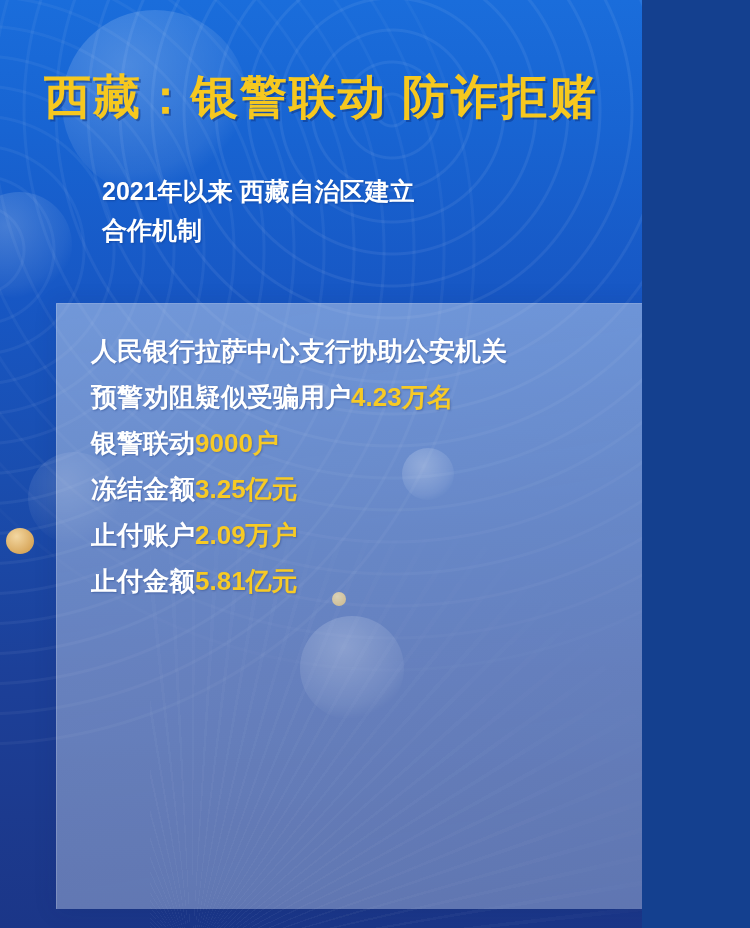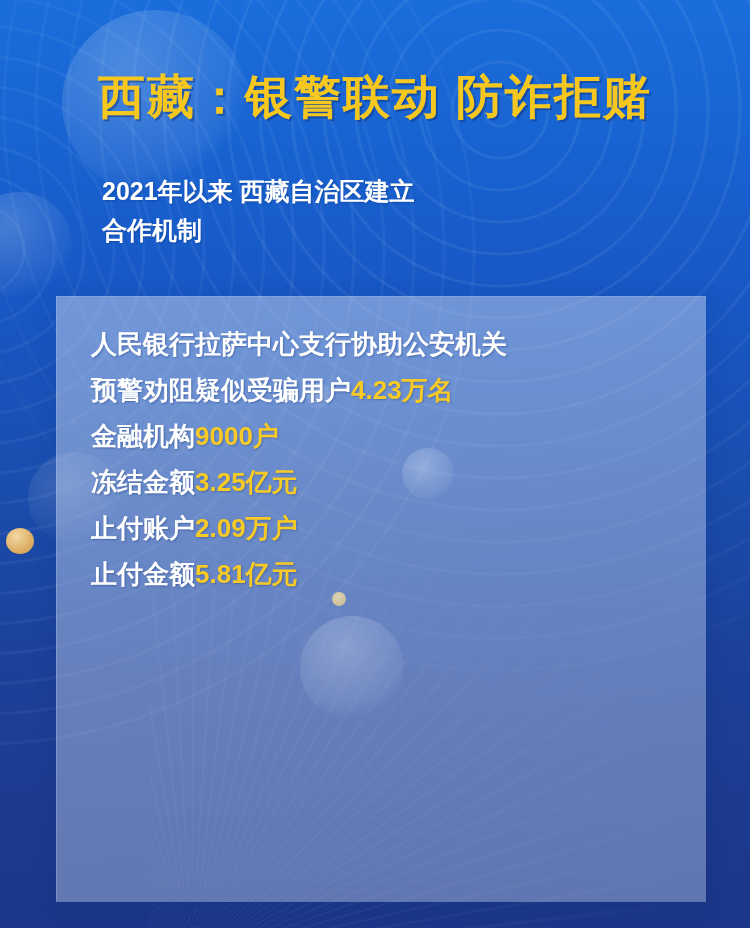--- a/index.html
+++ b/index.html
@@ -3,30 +3,31 @@
 <meta charset="utf-8">
 <style>
   html,body{margin:0;padding:0;}
   body{
     width:750px;height:928px;
     background:#14408f;
     font-family:"Liberation Sans","DejaVu Sans",sans-serif;
     overflow:hidden;
   }
   #poster{
-    position:relative;width:750px;height:928px;overflow:hidden;
+    position:relative;width:614px;height:928px;overflow:hidden;
     background:
       linear-gradient(180deg,
         #1a6ddb 0%,
         #1864d2 14%,
         #1757c4 32%,
         #1a4dae 52%,
         #1c4099 72%,
         #1c3a8e 88%,
         #1b3688 100%);
+    padding-left: 28px;
   }
   
   .bg-layer{position:absolute;inset:0;pointer-events:none;}
   .rings{position:absolute;top:-470px;right:-330px;width:1160px;height:1160px;
     border-radius:50%;
     background:
       repeating-radial-gradient(circle at 50% 50%,
         rgba(255,255,255,0.00) 0px,
         rgba(255,255,255,0.00) 14px,
         rgba(255,255,255,0.085) 15px,
@@ -88,21 +89,21 @@
   .subtitle{
     position:absolute;left:74px;top:172px;width:620px;
     color:#ffffff;font-size:25px;font-weight:700;line-height:39px;
     text-shadow:1px 1px 2px rgba(10,40,110,.35);
     margin-left:28px;
   }
   .subtitle .l2{margin-left:-8px;}
 
   
   .panel{
-    position:absolute;left:56px;top:296px;width:649px;height:605px;
+    position:absolute;left:56px;top:303px;width:649px;height:605px;
     background:linear-gradient(170deg,
         rgba(203,216,238,0.50) 0%,
         rgba(190,205,234,0.47) 40%,
         rgba(178,194,226,0.45) 100%);
     border-top:1px solid rgba(255,255,255,.22);
     border-left:1px solid rgba(255,255,255,.18);
     box-shadow:0 2px 22px rgba(8,32,92,.12);
   }
   .panel-inner{position:absolute;inset:0;overflow:hidden;}
 
@@ -138,21 +139,21 @@
   <div class="subtitle">
     <div>2021年以来 西藏自治区建立</div>
     <div>合作机制</div>
   </div>
 
   <div class="panel">
     <div class="panel-inner">
       <div class="block" id="block-1">
           <div><span>人民银行拉萨中心支行协助公安机关</span></div>
           <div><span>预警劝阻疑似受骗用户</span><span class="hl">4.23万名</span></div>
-          <div><span>金融机构</span><span class="hl">9000户</span></div>
+          <div><span>银警联动</span><span class="hl">9000户</span></div>
           <div><span>冻结金额</span><span class="hl">3.25亿元</span></div>
           <div><span>止付账户</span><span class="hl">2.09万户</span></div>
           <div><span>止付金额</span><span class="hl">5.81亿元</span></div>
         </div>
     </div>
   </div>
 
 </div>
 
 </body></html>

